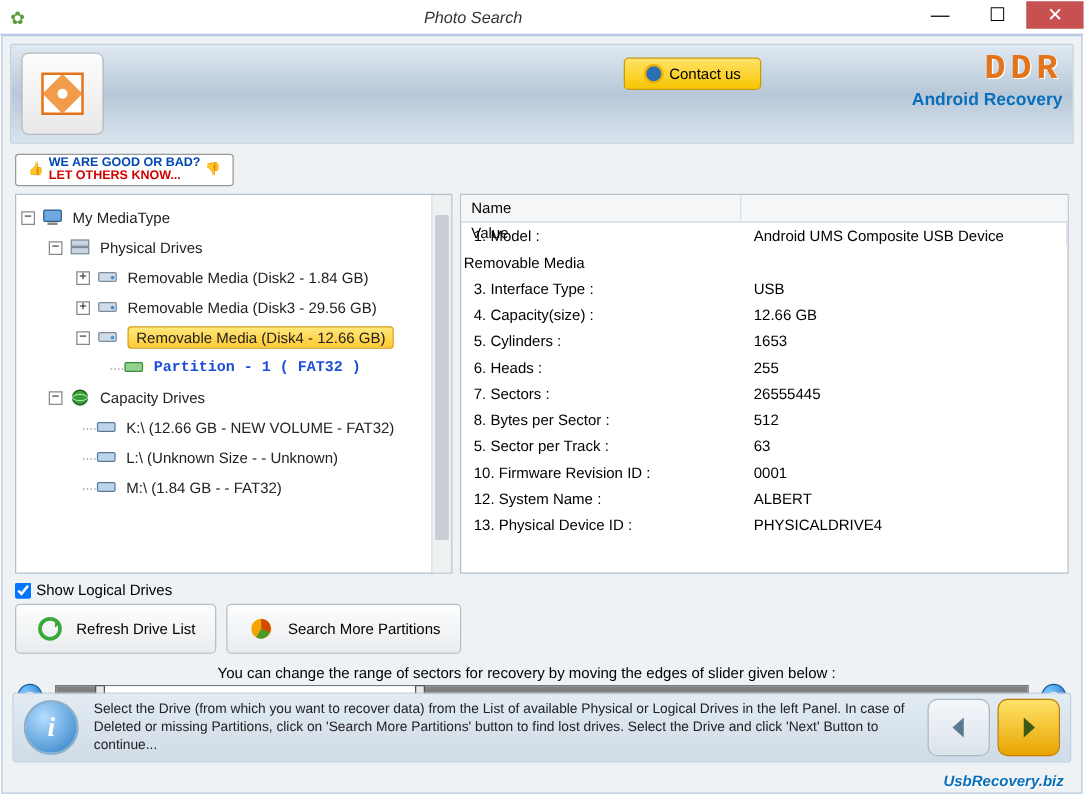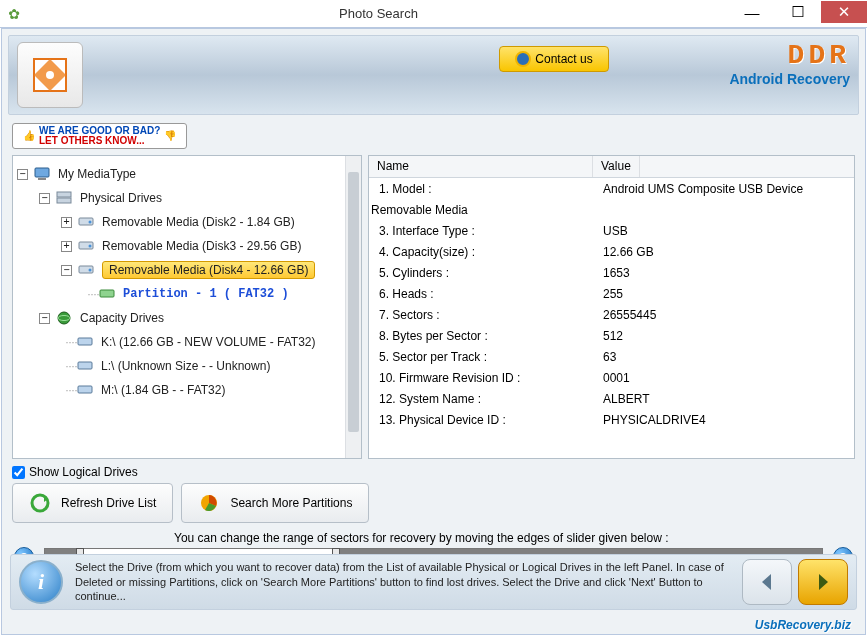--- a/index.html
+++ b/index.html
@@ -1,19 +1,19 @@
 <!DOCTYPE html>
 <html><head>
 <meta charset="utf-8">
 <style>
 * { box-sizing: border-box; margin: 0; padding: 0; font-family: "Segoe UI", Tahoma, sans-serif; }
 html, body { width: 867px; height: 636px; overflow: hidden; background: #fff; }
 .titlebar { height: 28px; background: #fff; display: flex; align-items: center; border-bottom: 1px solid #b8c8e0; }
 .title-icon { width: 28px; height: 28px; display: flex; align-items: center; justify-content: center; color: #5a9b3c; font-size: 14px; }
-.title-text { flex: 1; text-align: center; color: #333; font-size: 13px; }
+.title-text { flex: 1; text-align: center; color: #333; font-size: 13px; font-style: italic; }
 .win-btns { display: flex; }
 .win-btn { width: 46px; height: 22px; display: flex; align-items: center; justify-content: center; font-size: 15px; margin-top:-3px;}
 .win-min { background: #fff; color:#000;}
 .win-max { background: #fff; color:#000;}
 .win-close { background: #c75050; color: #fff; }
 
 .app { border: 1px solid #b8c8e0; width: 865px; height: 607px; margin: 0 1px; background: #eef2f5; position: relative; }
 .header { height: 80px; margin: 6px; border: 1px solid #c3d0de; background: linear-gradient(#dfe9f2,#b8c8d8,#d8e4ee); position: relative; border-radius: 2px;}
 .header-logo { position: absolute; left: 8px; top: 6px; width: 66px; height: 66px; background: linear-gradient(#fdfdfd,#e8e8e8); border: 1px solid #bbb; border-radius: 6px; display:flex;align-items:center;justify-content:center;}
 .header-logo svg { width: 40px; height: 40px; }
@@ -34,21 +34,21 @@
 .tree-row { display:flex; align-items:center; height: 24px; white-space: nowrap;}
 .tgl { width:11px; height:11px; border:1px solid #888; display:inline-flex; align-items:center; justify-content:center; font-size:10px; line-height:1; margin-right:6px; background:#fff; cursor:pointer; font-family: monospace;}
 .dots { color:#aaa; overflow:hidden;letter-spacing:-1px;}
 .ic { width:20px; height:16px; margin-right:4px; display:inline-flex; align-items:center;}
 .sel { background: linear-gradient(#ffe87a,#ffc933); border:1px solid #d49a00; border-radius:3px; padding:1px 6px;}
 .part { color:#1d4ed8; font-weight:bold;font-family:Liberation Mono, monospace;}
 .tree-scroll { position:absolute; right:0; top:0; bottom:0; width:16px; background:#eef0f2; border-left:1px solid #dcdfe3;}
 .tree-scroll .thn { position:absolute; top:16px; left:2px; right:2px; height:260px; background:#c8ced4; border-radius:2px;}
 
 .props { flex:1; border:1px solid #b3bfc9; background:#fff; font-size:12px;}
-.props-head { display:flex; border-bottom:1px solid #cfd6dd; background:#f4f6f8; height:22px;}
+.props-head { display:flex; border-bottom:1px solid #cfd6dd; background:#f4f6f8; height:22px;flex-direction:column;}
 .props-head div { padding:3px 8px; border-right:1px solid #dcdfe3;}
 .ph-name{ width:224px;}
 .props-body .prow { display:flex; height:21px; align-items:center;}
 .props-body .prow > div:first-child{ width:232px; padding-left:10px;}
 .props-body .prow > div:last-child{ padding-left:2px;}
 
 .below { margin: 6px 10px 0 10px; }
 .chk-row { font-size:12px; display:flex; align-items:center; gap:4px; margin-bottom:4px;}
 .btn-row { display:flex; gap:8px;}
 .fbtn { height:40px; background:linear-gradient(#fdfdfd,#e9ecef); border:1px solid #b6bfc8; border-radius:4px; display:flex; align-items:center; padding:0 16px; font-size:12px; cursor:pointer;}

